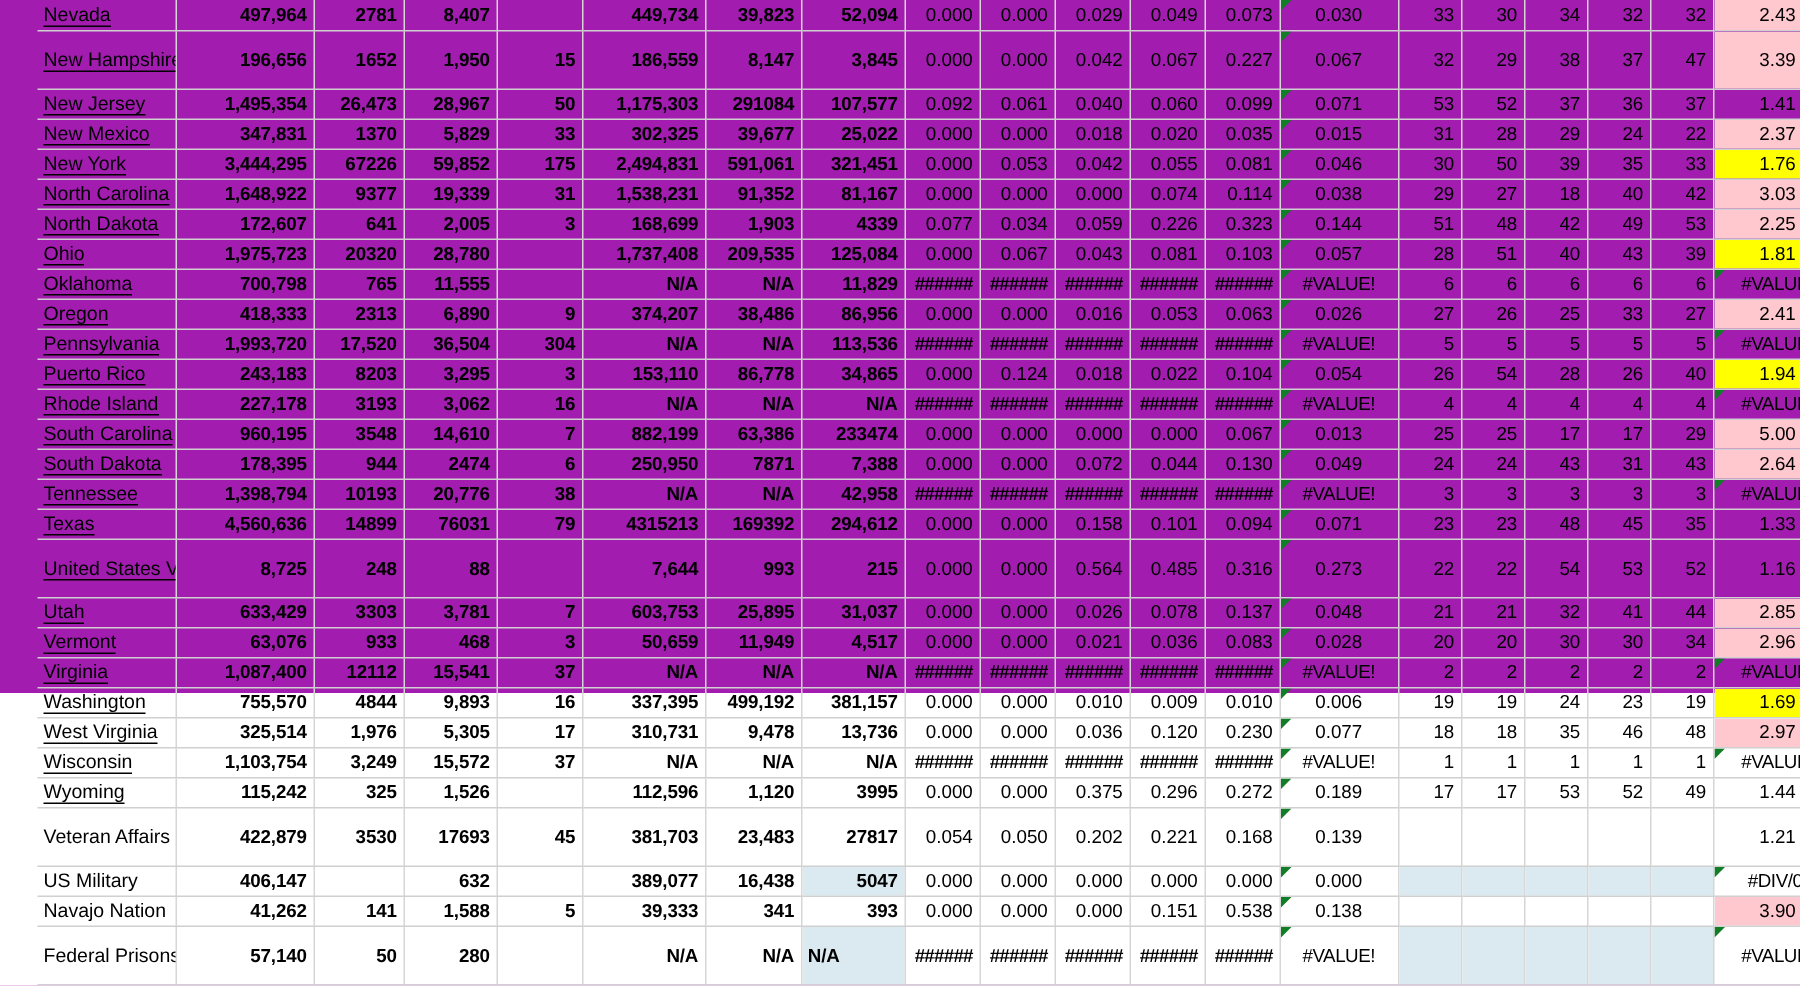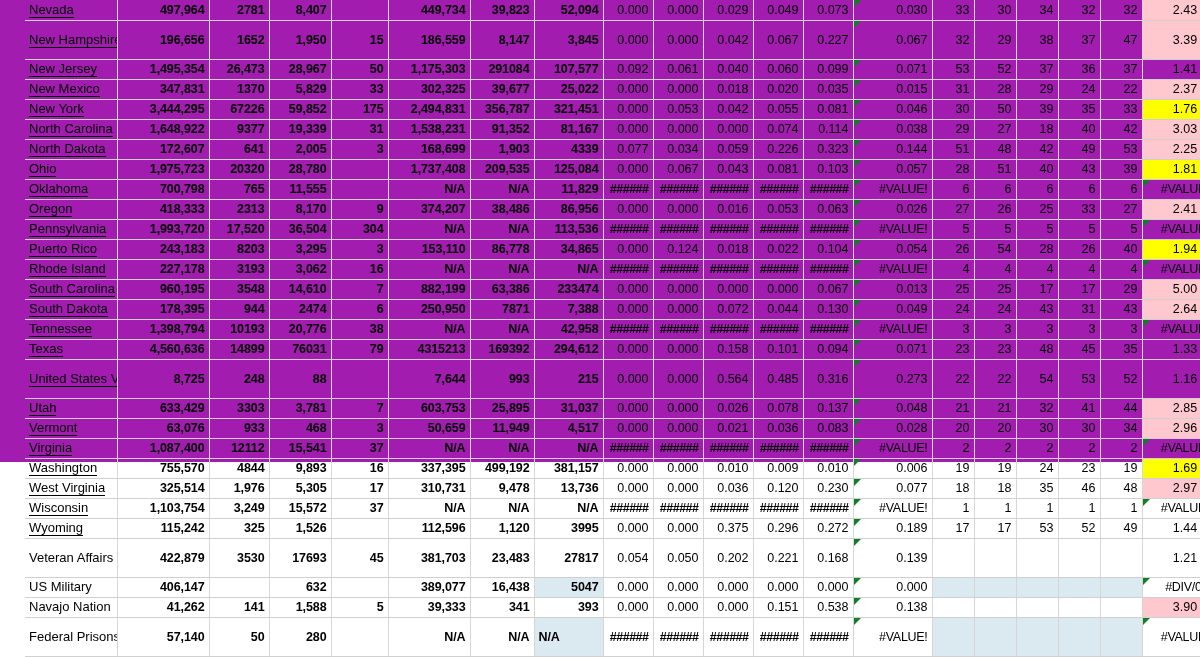--- a/index.html
+++ b/index.html
@@ -103,21 +103,21 @@
     font-size: 12.5px;
   }
   .ratio {
     text-align: center;
     font-weight: normal;
     font-size: 12.5px;
   }
   .leftalign { text-align: left; }
 
   
-  td.thickdiv { border-right: 7px solid #000000; }
+  td.thickdiv { border-right: 7px solid #000000; text-align: center; }
 
   
   .fill-pink   { background-color: #ffc7ce; }
   .fill-yellow { background-color: #ffff00; }
   .fill-blue   { background-color: #daeaf0; }
 
   
   .tri {
     position: relative;
   }
@@ -248,21 +248,21 @@
           <td class="rank">22</td>
           <td class="ratio fill-pink">2.37</td>
         </tr>
         <tr style="height: 20px;">
           <td class="name"><span class="link">New York</span></td>
           <td class="num">3,444,295</td>
           <td class="num">67226</td>
           <td class="num">59,852</td>
           <td class="num">175</td>
           <td class="num">2,494,831</td>
-          <td class="num">356,787</td>
+          <td class="num">591,061</td>
           <td class="num">321,451</td>
           <td class="dec">0.000</td>
           <td class="dec">0.053</td>
           <td class="dec">0.042</td>
           <td class="dec">0.055</td>
           <td class="dec">0.081</td>
           <td class="dec thickdiv tri">0.046</td>
           <td class="rank">30</td>
           <td class="rank">50</td>
           <td class="rank">39</td>
@@ -355,21 +355,21 @@
           <td class="rank">6</td>
           <td class="rank">6</td>
           <td class="rank">6</td>
           <td class="rank">6</td>
           <td class="ratio err tri">#VALUE!</td>
         </tr>
         <tr style="height: 20px;">
           <td class="name"><span class="link">Oregon</span></td>
           <td class="num">418,333</td>
           <td class="num">2313</td>
-          <td class="num">8,170</td>
+          <td class="num">6,890</td>
           <td class="num">9</td>
           <td class="num">374,207</td>
           <td class="num">38,486</td>
           <td class="num">86,956</td>
           <td class="dec">0.000</td>
           <td class="dec">0.000</td>
           <td class="dec">0.016</td>
           <td class="dec">0.053</td>
           <td class="dec">0.063</td>
           <td class="dec thickdiv tri">0.026</td>

